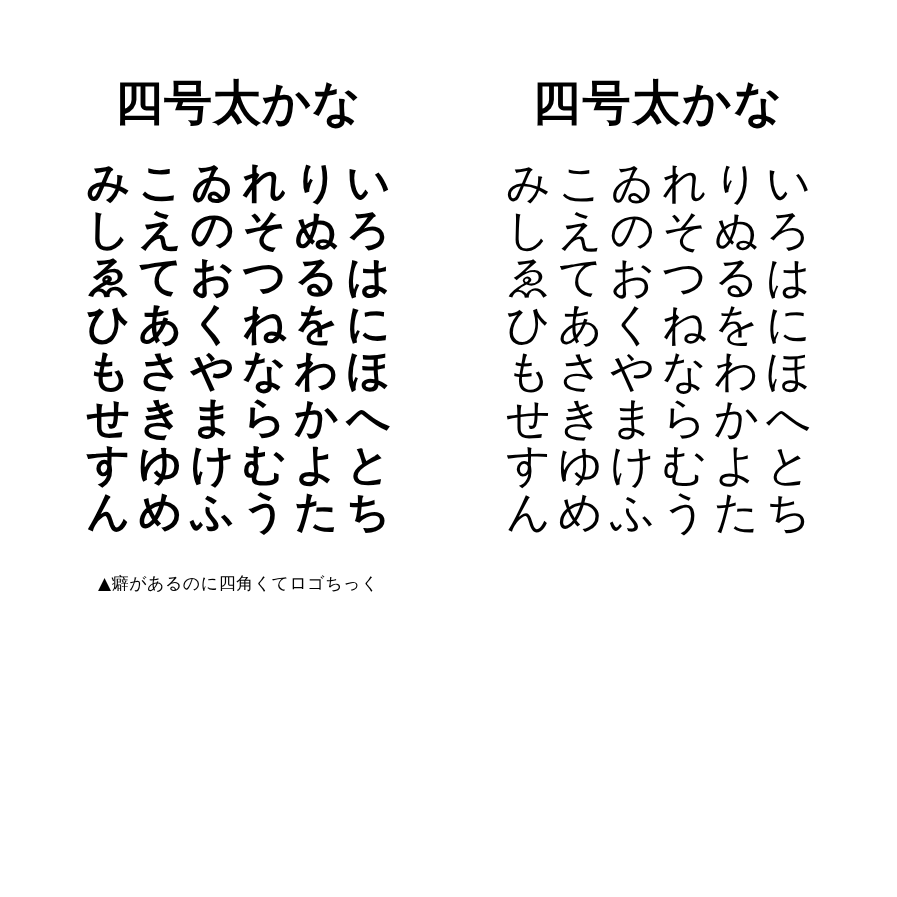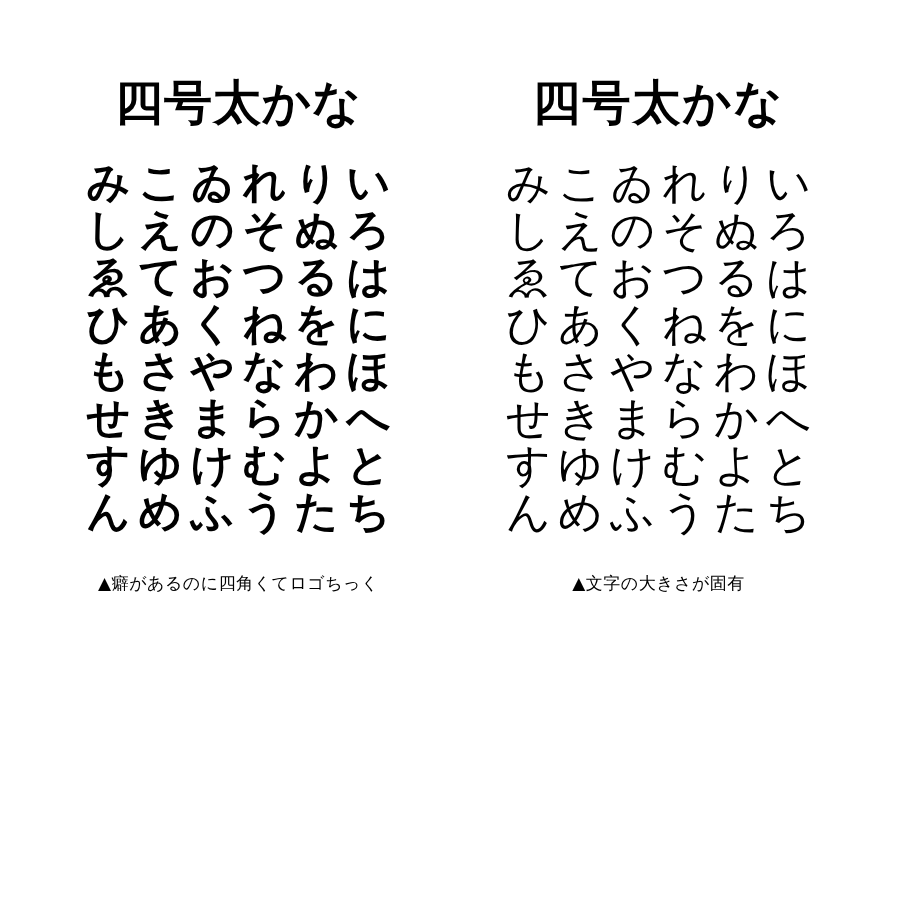--- a/index.html
+++ b/index.html
@@ -212,17 +212,16 @@
           <div class="cell">み</div>
           <div class="cell">し</div>
           <div class="cell">ゑ</div>
           <div class="cell">ひ</div>
           <div class="cell">も</div>
           <div class="cell">せ</div>
           <div class="cell">す</div>
           <div class="cell">ん</div>
         </div>
       </div>
-      <div class="caption">▲文字の大きさが固有</div>
     </div>
 
   </div>
 </div>
 
 </body></html>

